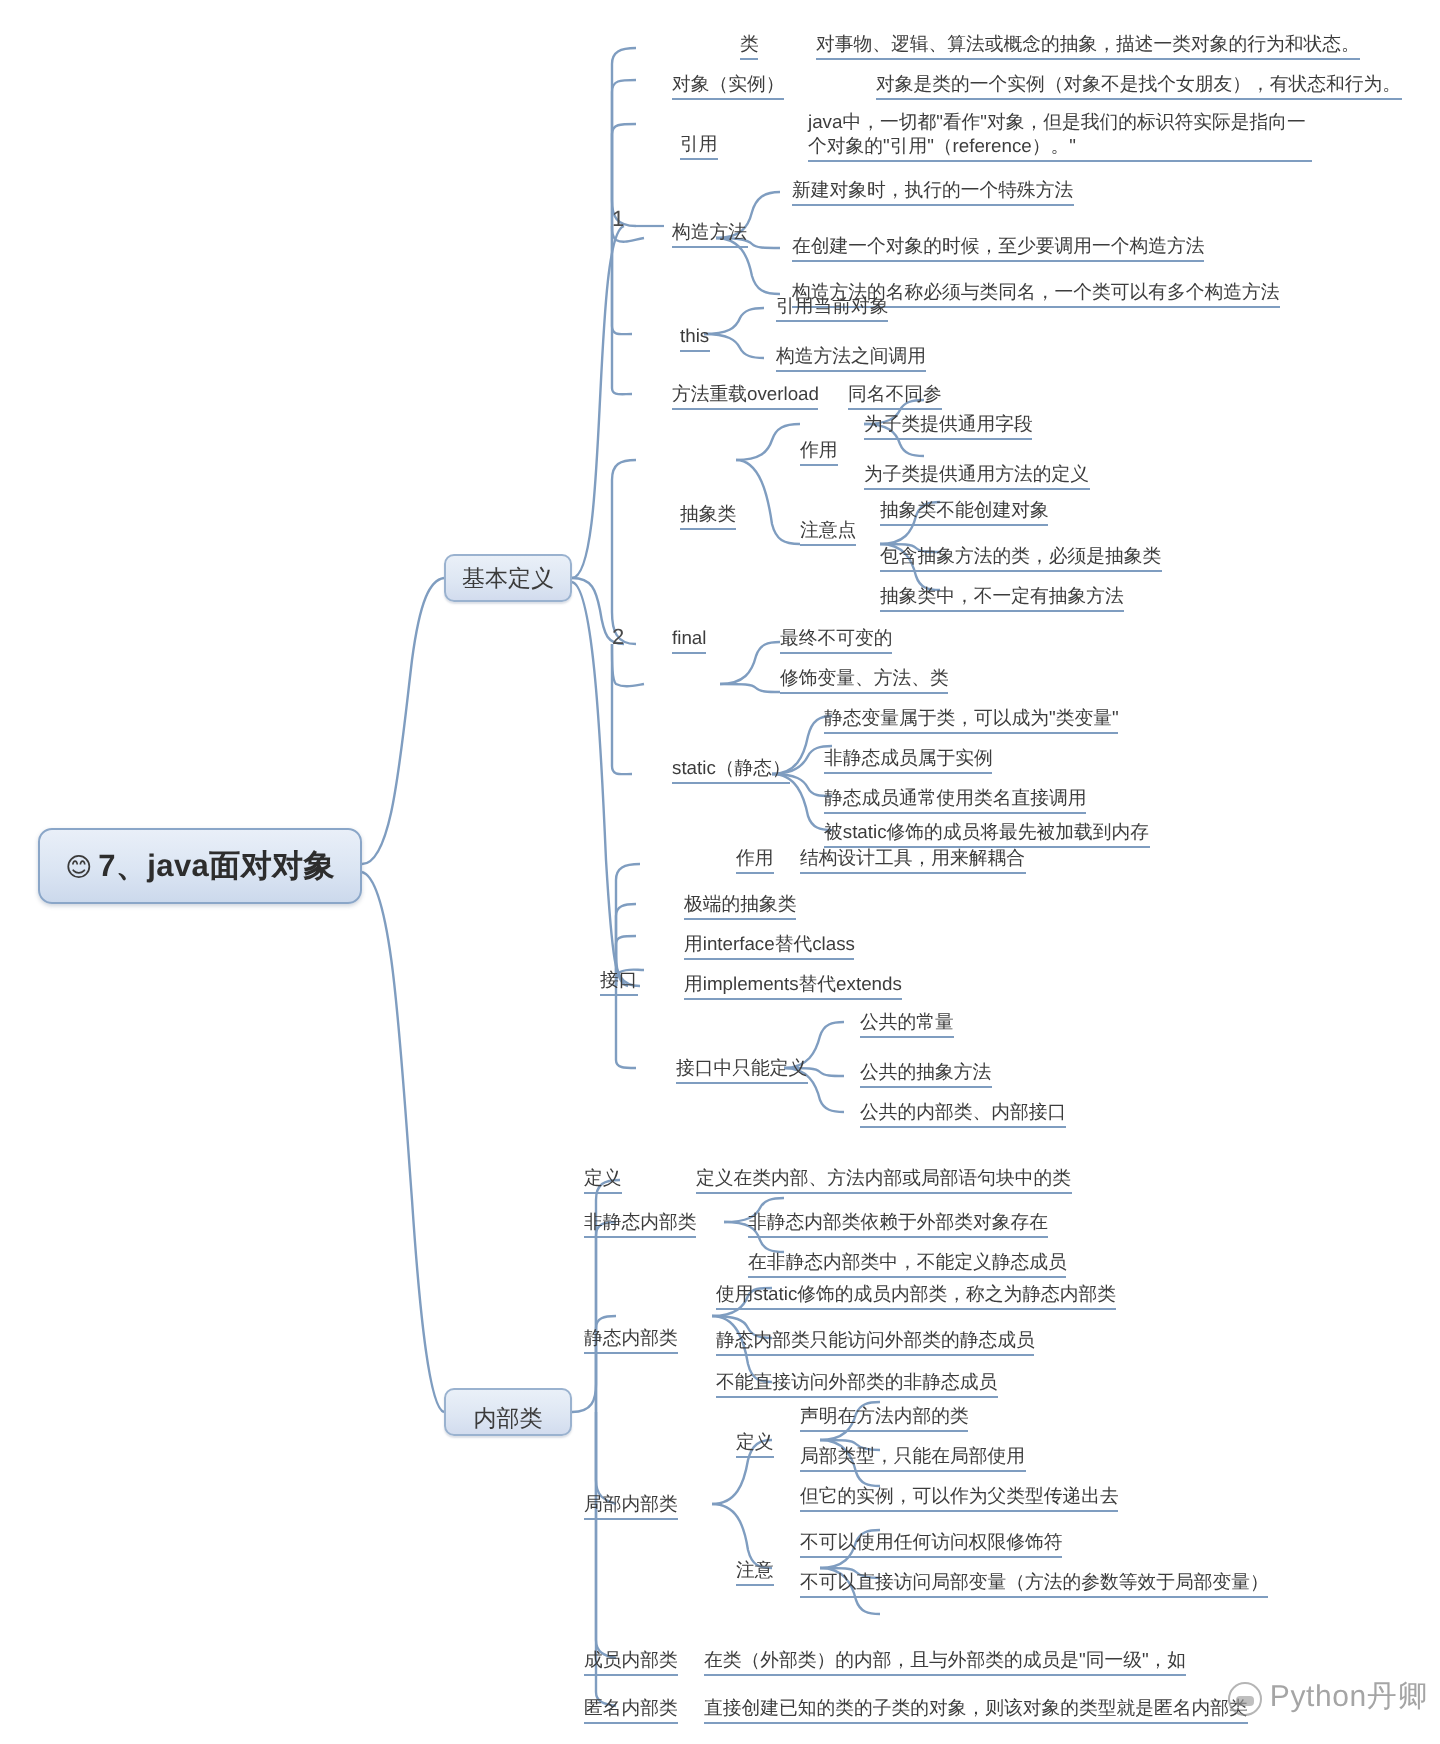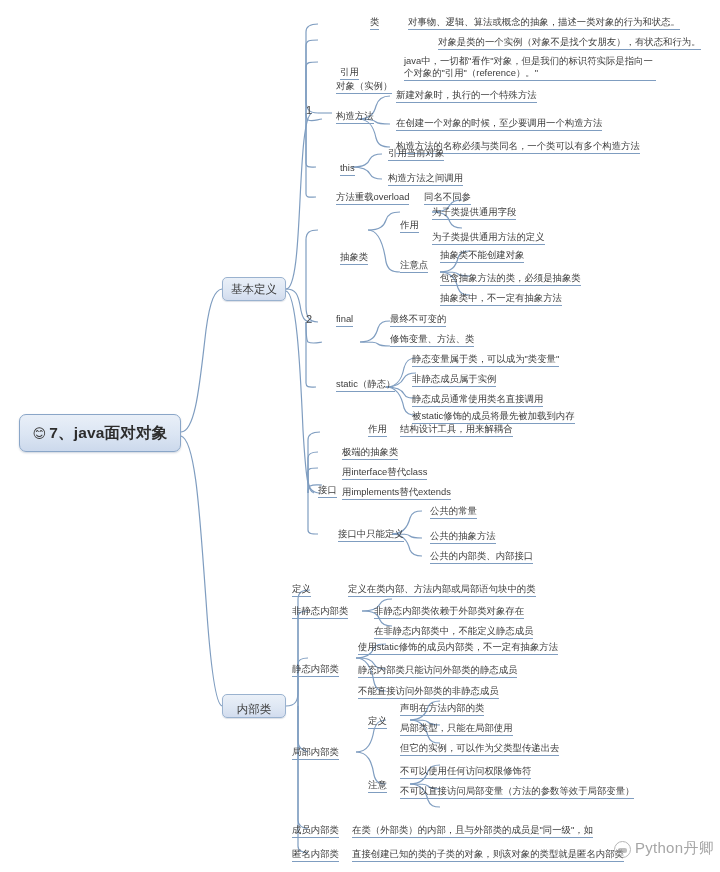--- a/index.html
+++ b/index.html
@@ -186,21 +186,21 @@
   </div>
   <div class="branch-node" style="left:222px; top:694px;align-items:flex-end;">
     <span>内部类</span>
   </div>
 
   <div class="leaf num nb" style="left:306px; top:104px;">1</div>
 
   <div class="leaf" style="left:370px; top:16px;">类</div>
   <div class="leaf" style="left:408px; top:16px;">对事物、逻辑、算法或概念的抽象，描述一类对象的行为和状态。</div>
 
-  <div class="leaf" style="left:336px; top:36px;margin-top:44px;">对象（实例）</div>
+  <div class="leaf" style="left:336px; top:36px;">对象（实例）</div>
   <div class="leaf" style="left:438px; top:36px;">对象是类的一个实例（对象不是找个女朋友），有状态和行为。</div>
 
   <div class="leaf" style="left:340px; top:66px;">引用</div>
   <div class="leaf wrap" style="left:404px; top:55px; width:252px;">java中，一切都"看作"对象，但是我们的标识符实际是指向一个对象的"引用"（reference）。"</div>
 
   <div class="leaf" style="left:336px; top:110px;">构造方法</div>
   <div class="leaf" style="left:396px; top:89px;">新建对象时，执行的一个特殊方法</div>
   <div class="leaf" style="left:396px; top:117px;">在创建一个对象的时候，至少要调用一个构造方法</div>
   <div class="leaf" style="left:396px; top:140px;">构造方法的名称必须与类同名，一个类可以有多个构造方法</div>
 
@@ -226,21 +226,21 @@
   <div class="leaf" style="left:336px; top:313px;">final</div>
   <div class="leaf" style="left:390px; top:313px;">最终不可变的</div>
   <div class="leaf" style="left:390px; top:333px;">修饰变量、方法、类</div>
 
   <div class="leaf" style="left:336px; top:378px;">static（静态）</div>
   <div class="leaf" style="left:412px; top:353px;">静态变量属于类，可以成为"类变量"</div>
   <div class="leaf" style="left:412px; top:373px;">非静态成员属于实例</div>
   <div class="leaf" style="left:412px; top:393px;">静态成员通常使用类名直接调用</div>
   <div class="leaf" style="left:412px; top:410px;">被static修饰的成员将最先被加载到内存</div>
 
-  <div class="leaf" style="left:318px; top:484px;">接口</div>
+  <div class="leaf" style="left:300px; top:484px;">接口</div>
 
   <div class="leaf" style="left:368px; top:423px;">作用</div>
   <div class="leaf" style="left:400px; top:423px;">结构设计工具，用来解耦合</div>
 
   <div class="leaf" style="left:342px; top:446px;">极端的抽象类</div>
   <div class="leaf" style="left:342px; top:466px;">用interface替代class</div>
   <div class="leaf" style="left:342px; top:486px;">用implements替代extends</div>
 
   <div class="leaf" style="left:338px; top:528px;">接口中只能定义</div>
   <div class="leaf" style="left:430px; top:505px;">公共的常量</div>
@@ -248,21 +248,21 @@
   <div class="leaf" style="left:430px; top:550px;">公共的内部类、内部接口</div>
 
   <div class="leaf" style="left:292px; top:583px;">定义</div>
   <div class="leaf" style="left:348px; top:583px;">定义在类内部、方法内部或局部语句块中的类</div>
 
   <div class="leaf" style="left:292px; top:605px;">非静态内部类</div>
   <div class="leaf" style="left:374px; top:605px;">非静态内部类依赖于外部类对象存在</div>
   <div class="leaf" style="left:374px; top:625px;">在非静态内部类中，不能定义静态成员</div>
 
   <div class="leaf" style="left:292px; top:663px;">静态内部类</div>
-  <div class="leaf" style="left:358px; top:641px;">使用static修饰的成员内部类，不一定有抽象方法</div>
+  <div class="leaf" style="left:358px; top:641px;">使用static修饰的成员内部类，称之为静态内部类</div>
   <div class="leaf" style="left:358px; top:664px;">静态内部类只能访问外部类的静态成员</div>
   <div class="leaf" style="left:358px; top:685px;">不能直接访问外部类的非静态成员</div>
 
   <div class="leaf" style="left:292px; top:746px;">局部内部类</div>
   <div class="leaf" style="left:368px; top:715px;">定义</div>
   <div class="leaf" style="left:400px; top:702px;">声明在方法内部的类</div>
   <div class="leaf" style="left:400px; top:722px;">局部类型，只能在局部使用</div>
   <div class="leaf" style="left:400px; top:742px;">但它的实例，可以作为父类型传递出去</div>
 
   <div class="leaf" style="left:368px; top:779px;">注意</div>

